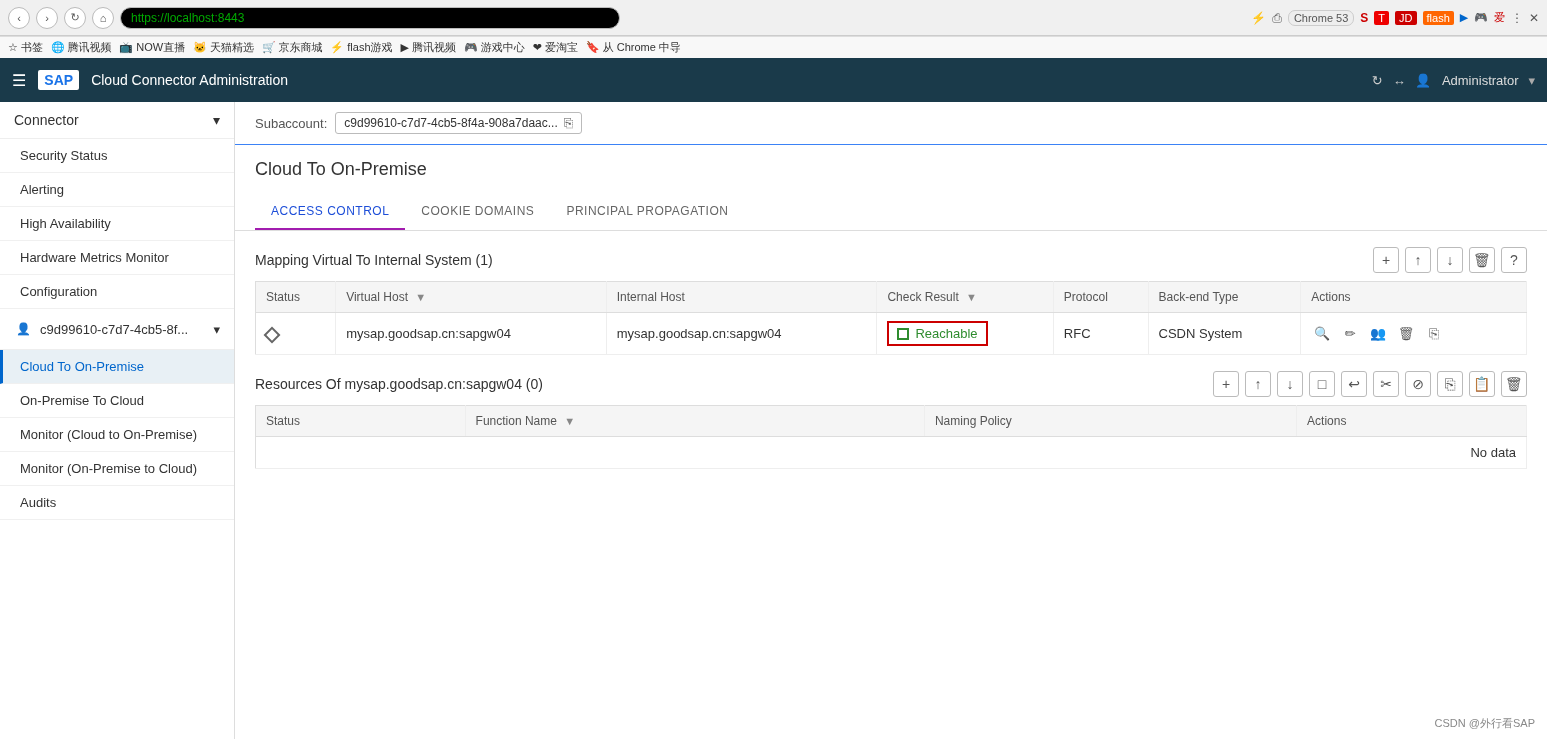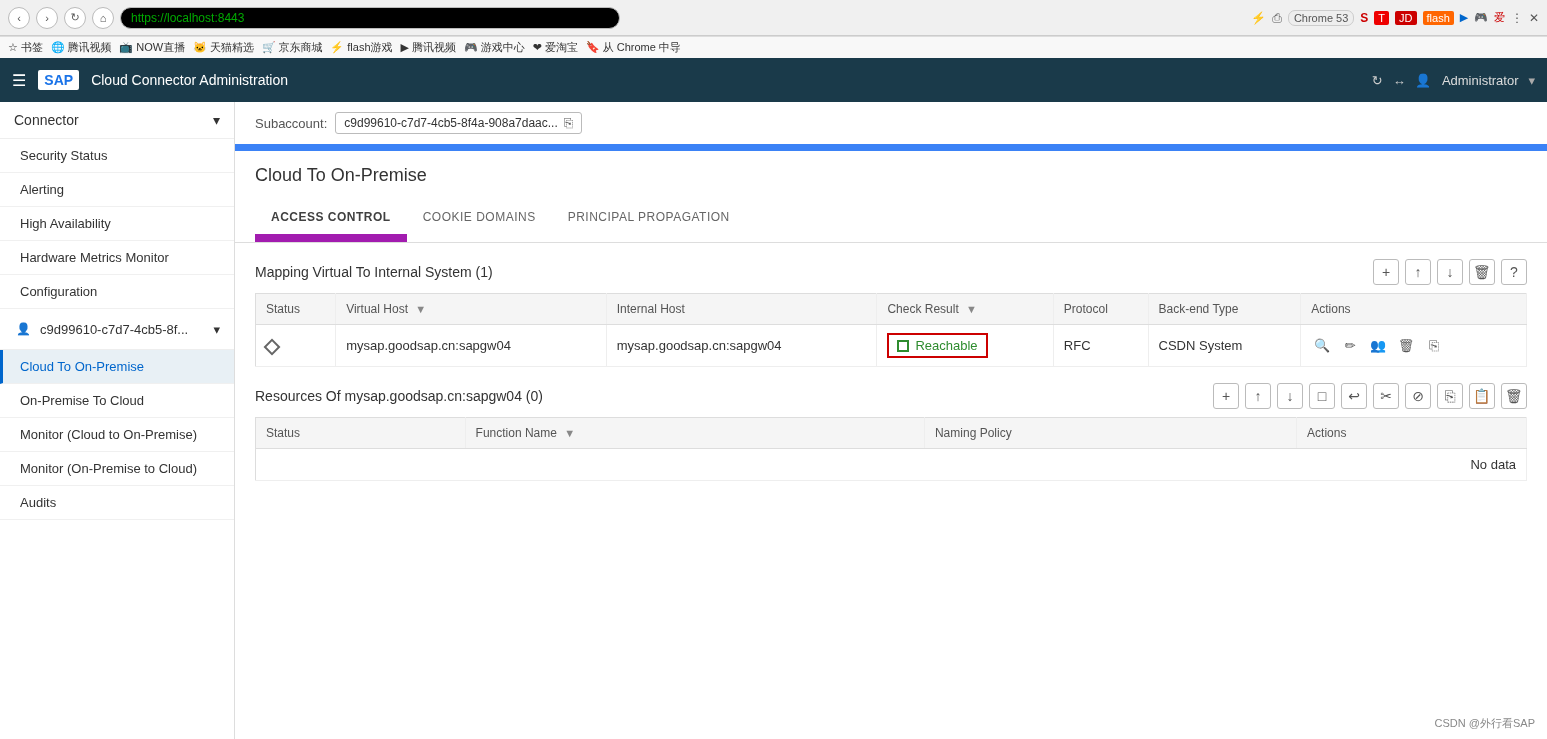--- a/index.html
+++ b/index.html
@@ -125,21 +125,21 @@
     .main-content {
       flex: 1;
       background: #fff;
       overflow-y: auto;
       padding: 0;
     }
 
     
     .subaccount-bar {
       padding: 10px 20px;
-      border-bottom: 7px solid #3b82f6;
+      border-bottom: 1px solid #3b82f6;
       display: flex;
       align-items: center;
       gap: 8px;
       background: #fff;
     }
     .subaccount-label { color: #555; font-size: 13px; }
     .subaccount-value {
       border: 1px solid #bbb;
       border-radius: 3px;
       padding: 3px 8px;
@@ -171,23 +171,22 @@
       padding: 10px 16px;
       cursor: pointer;
       font-size: 12px;
       font-weight: 500;
       color: #666;
       border-bottom: 2px solid transparent;
       text-transform: uppercase;
       letter-spacing: 0.5px;
     }
     .tab.active {
-      color: #404040;
-      border-bottom: 8px solid #a21caf;
-      font-weight: bold;
+      color: #1d4ed8;
+      border-bottom: 2px solid #a21caf;
     }
 
     
     .content-area {
       padding: 16px 20px;
     }
 
     
     .section-header {
       display: flex;

